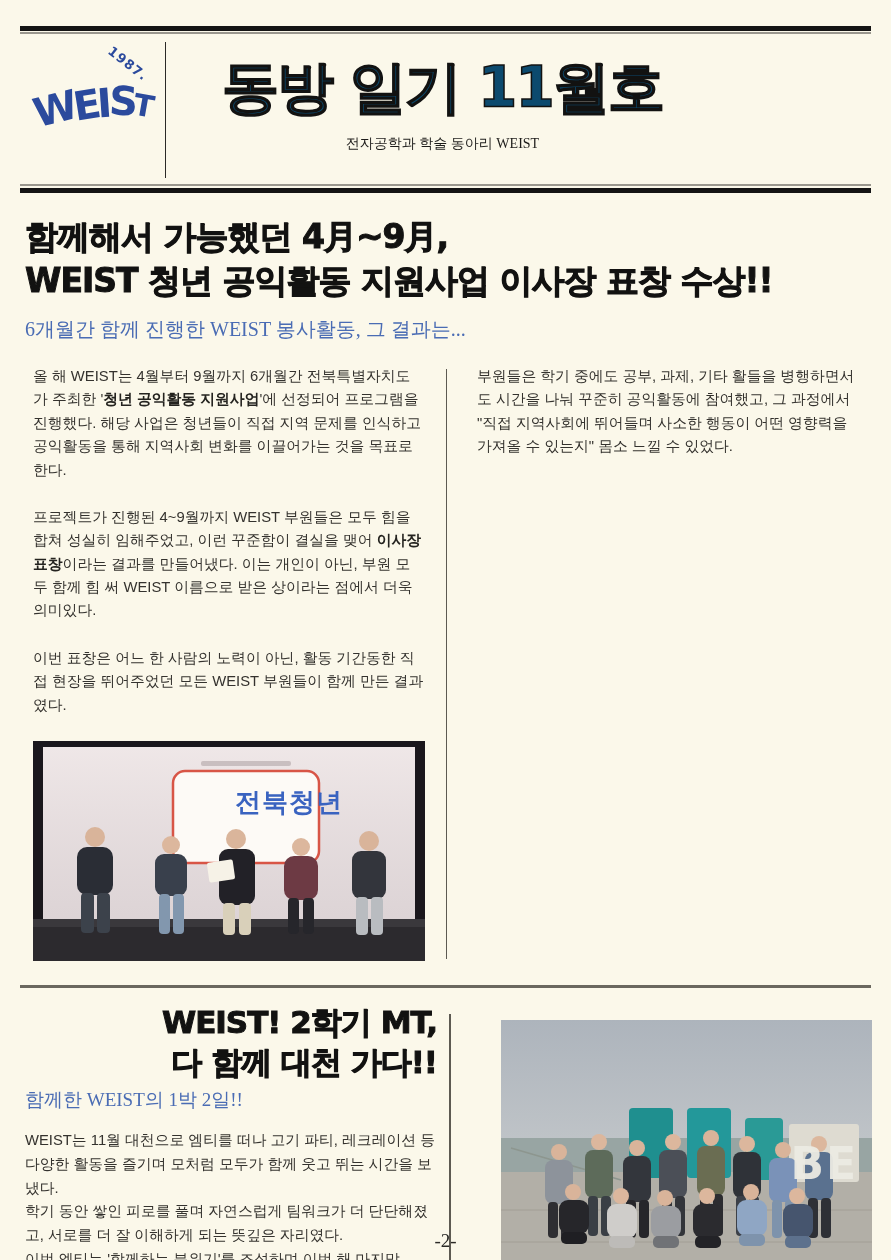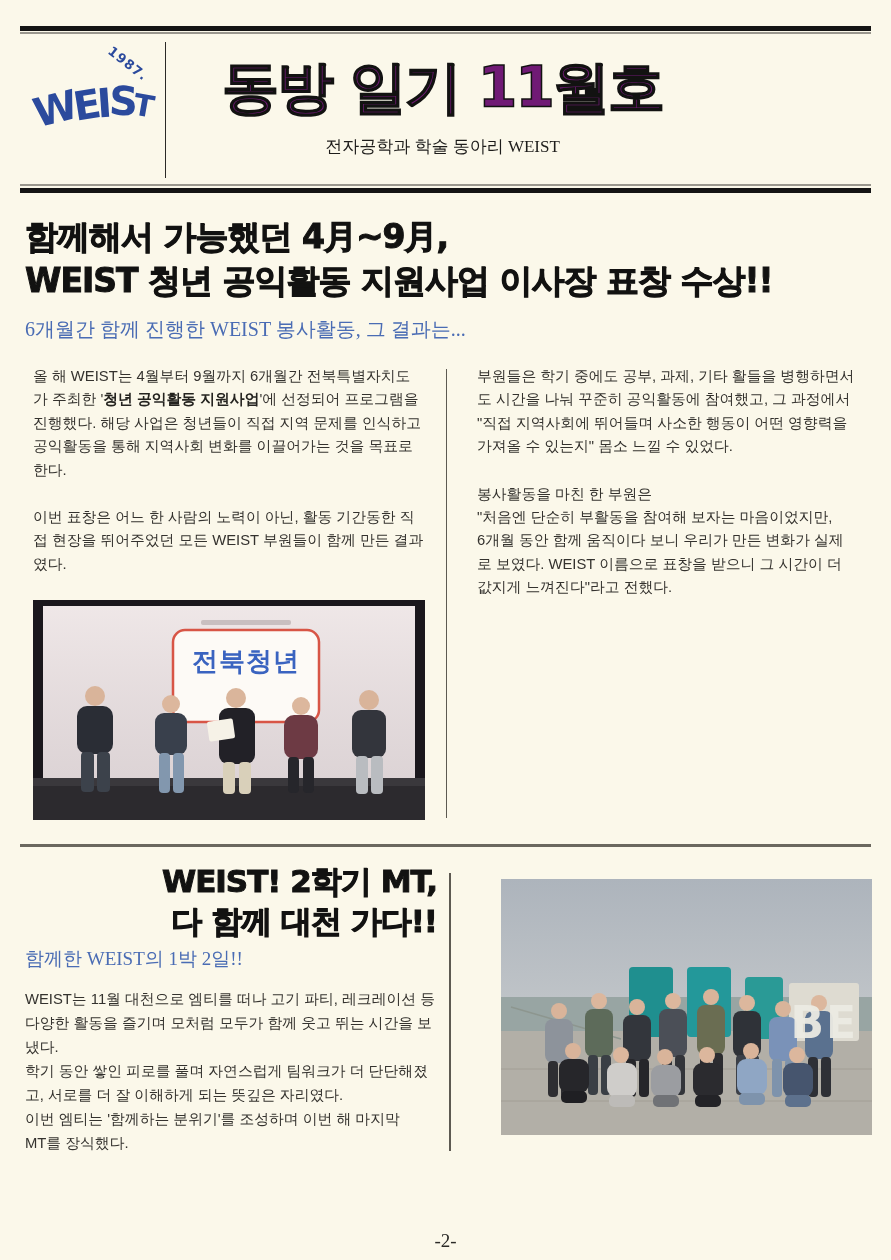--- a/index.html
+++ b/index.html
@@ -47,26 +47,26 @@
   .logo-year {
     position:absolute; right:14px; top:14px;
     color:#2b4a9d; font-weight:bold; font-size:13px;
     font-family:"DejaVu Sans", sans-serif;
     transform:rotate(38deg); letter-spacing:1px;
   }
   .masthead { text-align:center; padding-top:8px; }
   .masthead-title {
     font-family:"DejaVu Sans", sans-serif;
     font-weight:900; font-size:57px; letter-spacing:-2px;
-    color:#701a75;
+    color:#0c4a6e;
     -webkit-text-stroke:1.5px #121211;
   }
   .masthead-subtitle {
     font-family:"Liberation Serif", serif;
-    font-size:17px; margin-top:8px; color:#1d1c1a;
+    font-size:14px; margin-top:8px; color:#1d1c1a;
   }
   .date-box {
     border-left:1.5px solid #2b2a27;
     padding:14px 0 0 16px;
     font-family:"DejaVu Sans", sans-serif;
     font-weight:bold; font-size:17px; line-height:1.45;
     color:#141414;
   }
   .issue-no { margin-top:38px; font-size:16px; }
 
@@ -100,20 +100,21 @@
   .col p b { font-weight:bold; color:#24231f; }
 
   
   .photo1 { width:392px; height:220px; display:block; margin-top:2px; }
   .photo2 { width:371px; height:256px; display:block; }
   .photo-wrap { position:relative; }
   .banner-text1, .banner-text2 {
     position:absolute; width:150px; text-align:center;
     font-weight:900; font-family:"DejaVu Sans", sans-serif;
     letter-spacing:1px;
+    margin-left:43px;
   }
   .banner-text1 { left:138px; top:44px; font-size:26px; color:#3a63c0; }
   .banner-text2 { left:138px; top:80px; font-size:26px; color:#d8413c; }
   .beach-sign {
     position:absolute; right:14px; top:118px;
     font-family:"DejaVu Sans", sans-serif; font-weight:900;
     font-size:44px; color:#ecebe3; letter-spacing:2px; opacity:.95;
   }
 
   
@@ -185,20 +186,21 @@
       <div class="thick"></div>
   </div>
 
   <div class="headline">함께해서 가능했던 4月~9月,
 WEIST 청년 공익활동 지원사업 이사장 표창 수상!!</div>
   <div class="subheadline">6개월간 함께 진행한 WEIST 봉사활동, 그 결과는...</div>
 
   <div class="columns">
     <div class="col">
       <p><span>올 해 WEIST는 4월부터 9월까지 6개월간 전북특별자치도가 주최한 '</span><b>청년 공익활동 지원사업</b><span>'에 선정되어 프로그램을 진행했다. 해당 사업은 청년들이  직접 지역 문제를 인식하고 공익활동을 통해 지역사회 변화를 이끌어가는 것을 목표로 한다.</span></p>
+      <p><span>프로젝트가 진행된 4~9월까지 WEIST 부원들은 모두 힘을 합쳐 성실히 임해주었고, 이런 꾸준함이 결실을 맺어 </span><b>이사장 표창</b><span>이라는 결과를 만들어냈다. 이는 개인이 아닌, 부원 모두 함께 힘 써 WEIST 이름으로 받은 상이라는 점에서 더욱 의미있다.</span></p>
       <p>이번 표창은 어느 한 사람의 노력이 아닌, 활동 기간동한 직접 현장을 뛰어주었던 모든 WEIST 부원들이 함께 만든 결과였다.</p>
 
       <div class="photo-wrap">
         <svg class="photo1" viewBox="0 0 392 220" xmlns="http://www.w3.org/2000/svg">
           <rect x="0" y="0" width="392" height="220" fill="#1a171c"></rect>
           <rect x="10" y="6" width="372" height="180" fill="#e9e1e2"></rect>
           <rect x="10" y="6" width="372" height="180" fill="url(#wallshade)"></rect>
           <defs>
             <linearGradient id="wallshade" x1="0" y1="0" x2="0" y2="1">
               <stop offset="0" stop-color="#f3ebeb" stop-opacity="0.6"></stop>
@@ -237,23 +239,20 @@
           <rect x="319" y="110" width="34" height="48" rx="9" fill="#33353c"></rect>
           <rect x="323" y="156" width="12" height="38" rx="4" fill="#b9bcc0"></rect>
           <rect x="338" y="156" width="12" height="38" rx="4" fill="#b9bcc0"></rect>
         </svg>
         <div class="banner-text1">전북청년</div>
       </div>
     </div>
 
     <div class="col">
       <p>부원들은 학기 중에도 공부,  과제,  기타 활들을 병행하면서도 시간을 나눠 꾸준히 공익활동에 참여했고, 그 과정에서 "직접 지역사회에 뛰어들며 사소한 행동이 어떤 영향력을 가져올 수 있는지" 몸소 느낄 수 있었다.</p>
-      <p>봉사활동을 마친 한 부원은
-"처음엔 단순히 부활동을 참여해 보자는 마음이었지만,
-6개월 동안 함께 움직이다 보니 우리가 만든 변화가 실제로 보였다. WEIST 이름으로 표창을 받으니 그 시간이 더 값지게 느껴진다"라고 전했다.</p>
     </div>
   </div>
 
   <div class="rule-mid"></div>
 
   <div class="bottom-grid">
     <div>
       <div class="headline2">WEIST! 2학기 MT,
 다 함께 대천 가다!!</div>
       <div class="subheadline2">함께한 WEIST의 1박 2일!!</div>

